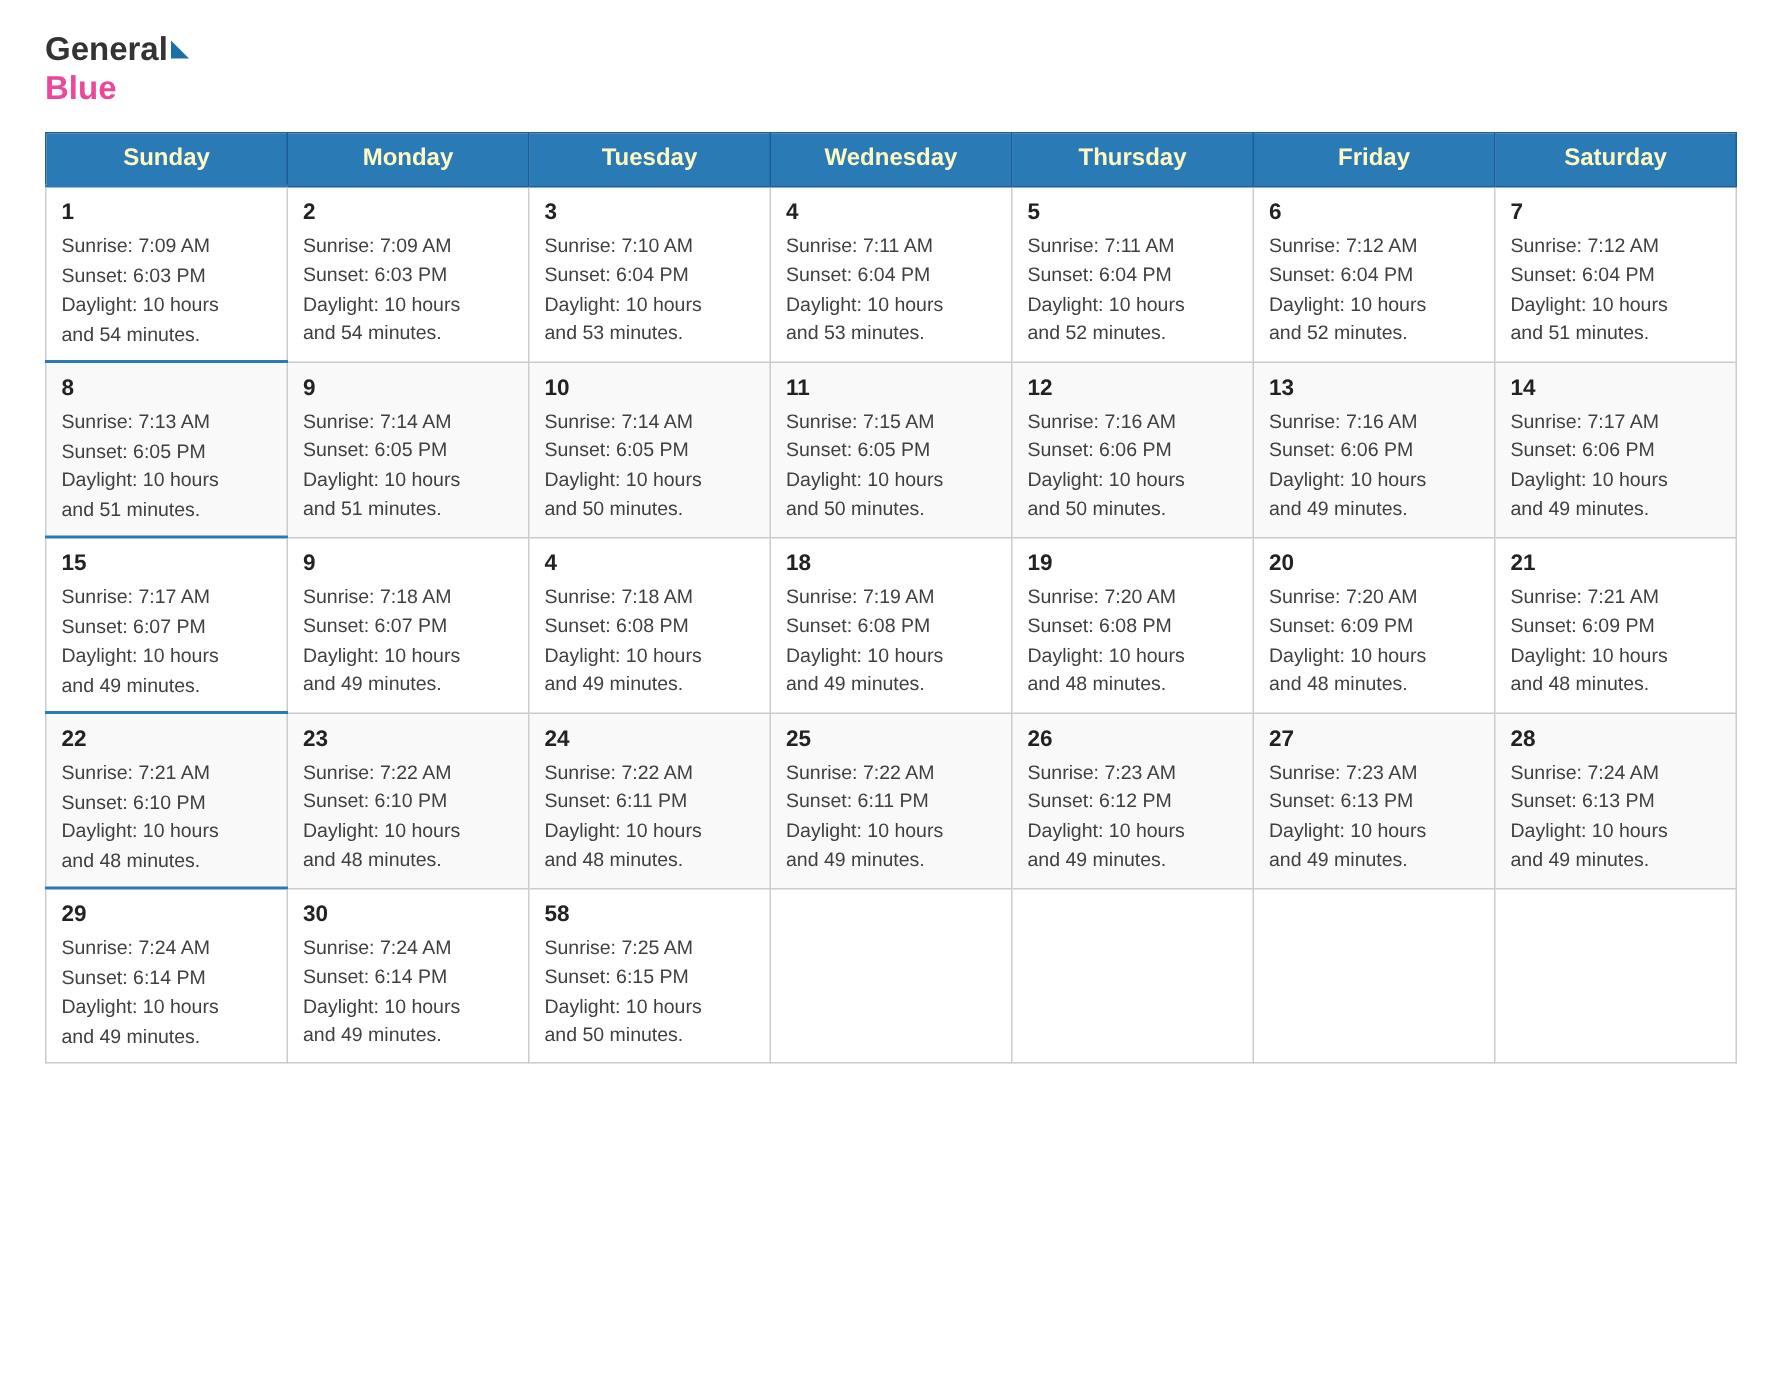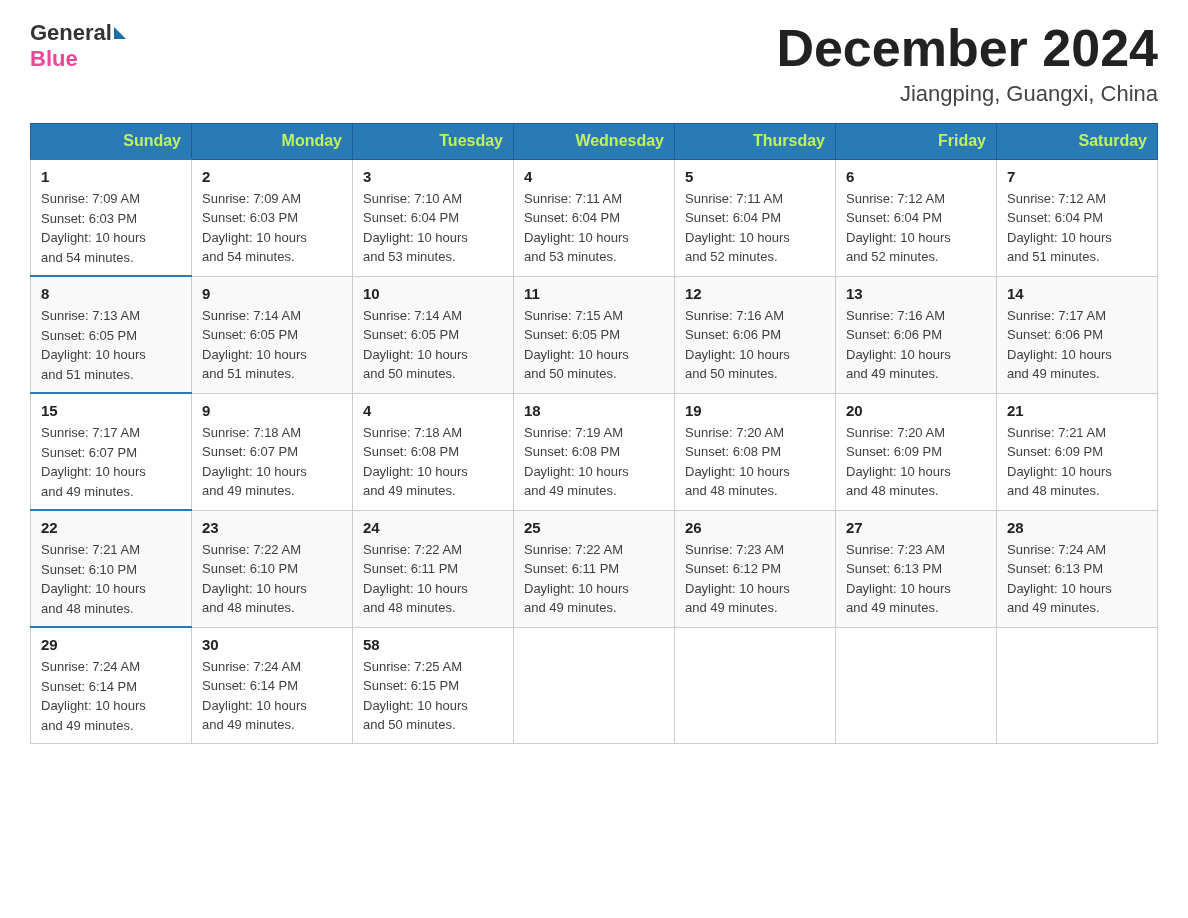--- a/index.html
+++ b/index.html
@@ -60,25 +60,25 @@
       color: #444;
       margin-top: 4px;
     }
     .calendar-table {
       width: 100%;
       border-collapse: collapse;
       border: 1px solid #aaa;
     }
     .calendar-table th {
       background-color: #2a7ab5;
-      color: #bef264;
+      color: #fef9c3;
       font-size: 16px;
       font-weight: bold;
-      padding: 8px 10px;
-      text-align: right;
+      padding: 8px 26px;
+      text-align: center;
       border: 1px solid #1a5f9a;
     }
     .calendar-table td {
       vertical-align: top;
       padding: 8px 10px;
       border: 1px solid #cccccc;
       width: calc(100% / 7);
       font-size: 13px;
       color: #333;
       min-height: 100px;
@@ -118,24 +118,20 @@
 </head>
 <body>
 
 <div class="header-area">
   <div class="logo-block">
     <div class="logo-top-row">
       <span class="logo-text-general">General</span>
       <span class="logo-triangle"></span>
     </div>
     <span class="logo-text-blue">Blue</span>
-  </div>
-  <div class="title-area">
-    <div class="month-title">December 2024</div>
-    <div class="location-title">Jiangping, Guangxi, China</div>
   </div>
 </div>
 
 <table class="calendar-table">
   <thead>
     <tr>
     <th>Sunday</th>
         <th>Monday</th>
         <th>Tuesday</th>
         <th>Wednesday</th>

